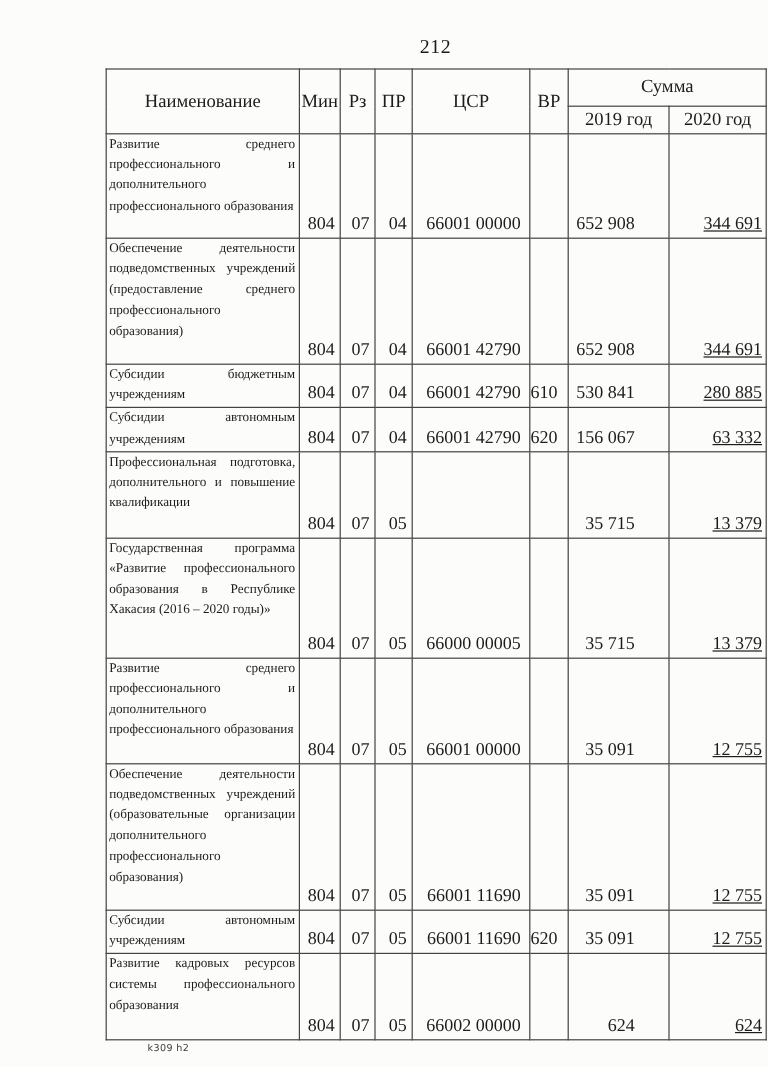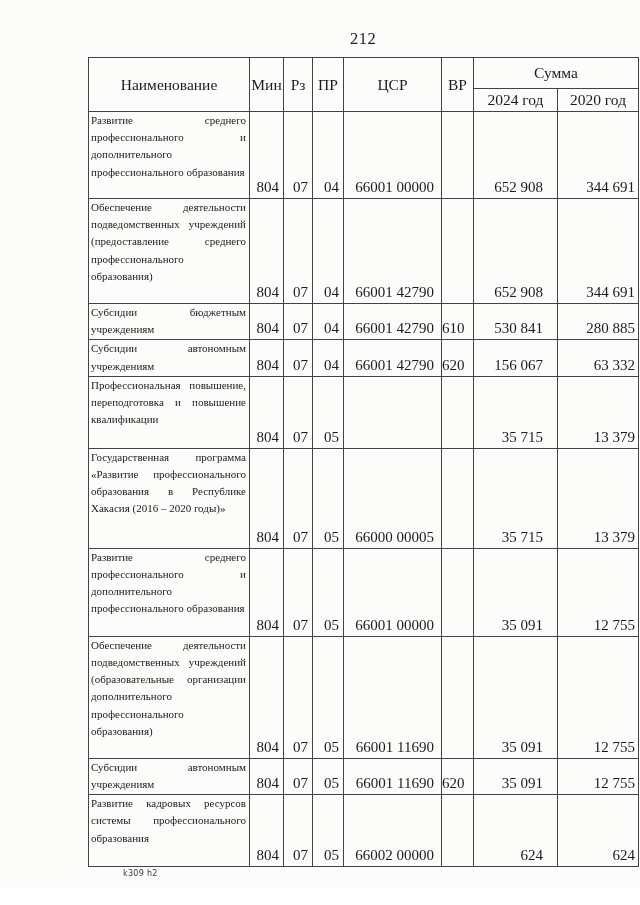--- a/index.html
+++ b/index.html
@@ -60,22 +60,22 @@
   td.num {
     vertical-align: bottom;
     text-align: right;
     font-size: 15px;
     line-height: 17.2px;
     white-space: nowrap;
     padding: 0 4px 2px 0;
   }
   td.c-csr { padding-right: 7px; }
   td.c-vr  { text-align: left; padding: 0 0 2px 0; }
-  td.c-s19 { padding-right: 14px; }
-  td.c-s20 { padding-right: 3px; }
+  td.c-s19 { padding-right: 28px; }
+  td.c-s20 { padding-right: 3px; text-decoration: underline; }
 
   tr.r0 { height: 87px; }
   tr.r1 { height: 105px; margin-left: 21px; }
   tr.r2 { height: 35px; }
   tr.r3 { height: 35px; }
   tr.r4 { height: 72px; }
   tr.r5 { height: 100px; }
   tr.r6 { height: 88px; }
   tr.r7 { height: 122px; }
   tr.r8 { height: 35px; }
@@ -114,21 +114,21 @@
       <tr class="h1">
         <th rowspan="2">Наименование</th>
         <th rowspan="2">Мин</th>
         <th rowspan="2">Рз</th>
         <th rowspan="2">ПР</th>
         <th rowspan="2">ЦСР</th>
         <th rowspan="2">ВР</th>
         <th colspan="2">Сумма</th>
       </tr>
       <tr class="h2">
-        <th>2024 год</th>
+        <th>2019 год</th>
         <th>2020 год</th>
       </tr>
     </thead>
     <tbody>
       <tr class="r0">
         <td class="c-name">Развитие среднего профессионального и дополнительного профессионального образования</td>
         <td class="num">804</td>
         <td class="num">07</td>
         <td class="num">04</td>
         <td class="num c-csr">66001 00000</td>
@@ -160,21 +160,21 @@
         <td class="c-name">Субсидии автономным учреждениям</td>
         <td class="num">804</td>
         <td class="num">07</td>
         <td class="num">04</td>
         <td class="num c-csr">66001 42790</td>
         <td class="num c-vr">620</td>
         <td class="num c-s19">156 067</td>
         <td class="num c-s20">63 332</td>
       </tr>
       <tr class="r4">
-        <td class="c-name">Профессиональная повышение, переподготовка и повышение квалификации</td>
+        <td class="c-name">Профессиональная подготовка, дополнительного и повышение квалификации</td>
         <td class="num">804</td>
         <td class="num">07</td>
         <td class="num">05</td>
         <td class="num c-csr"></td>
         <td class="num c-vr"></td>
         <td class="num c-s19">35 715</td>
         <td class="num c-s20">13 379</td>
       </tr>
       <tr class="r5">
         <td class="c-name">Государственная программа «Развитие профессионального образования в Республике Хакасия (2016 – 2020 годы)»</td>

